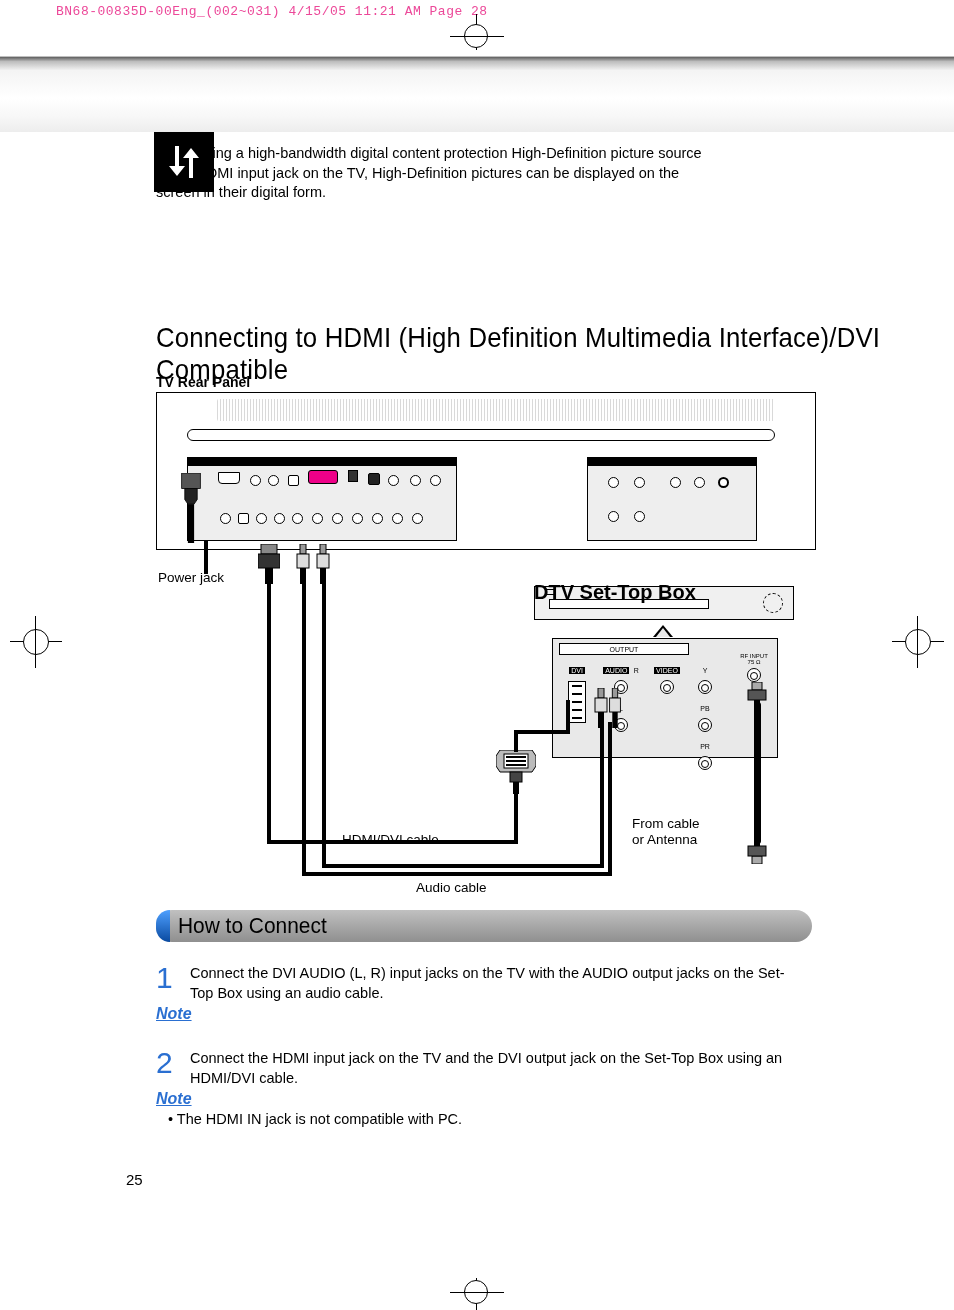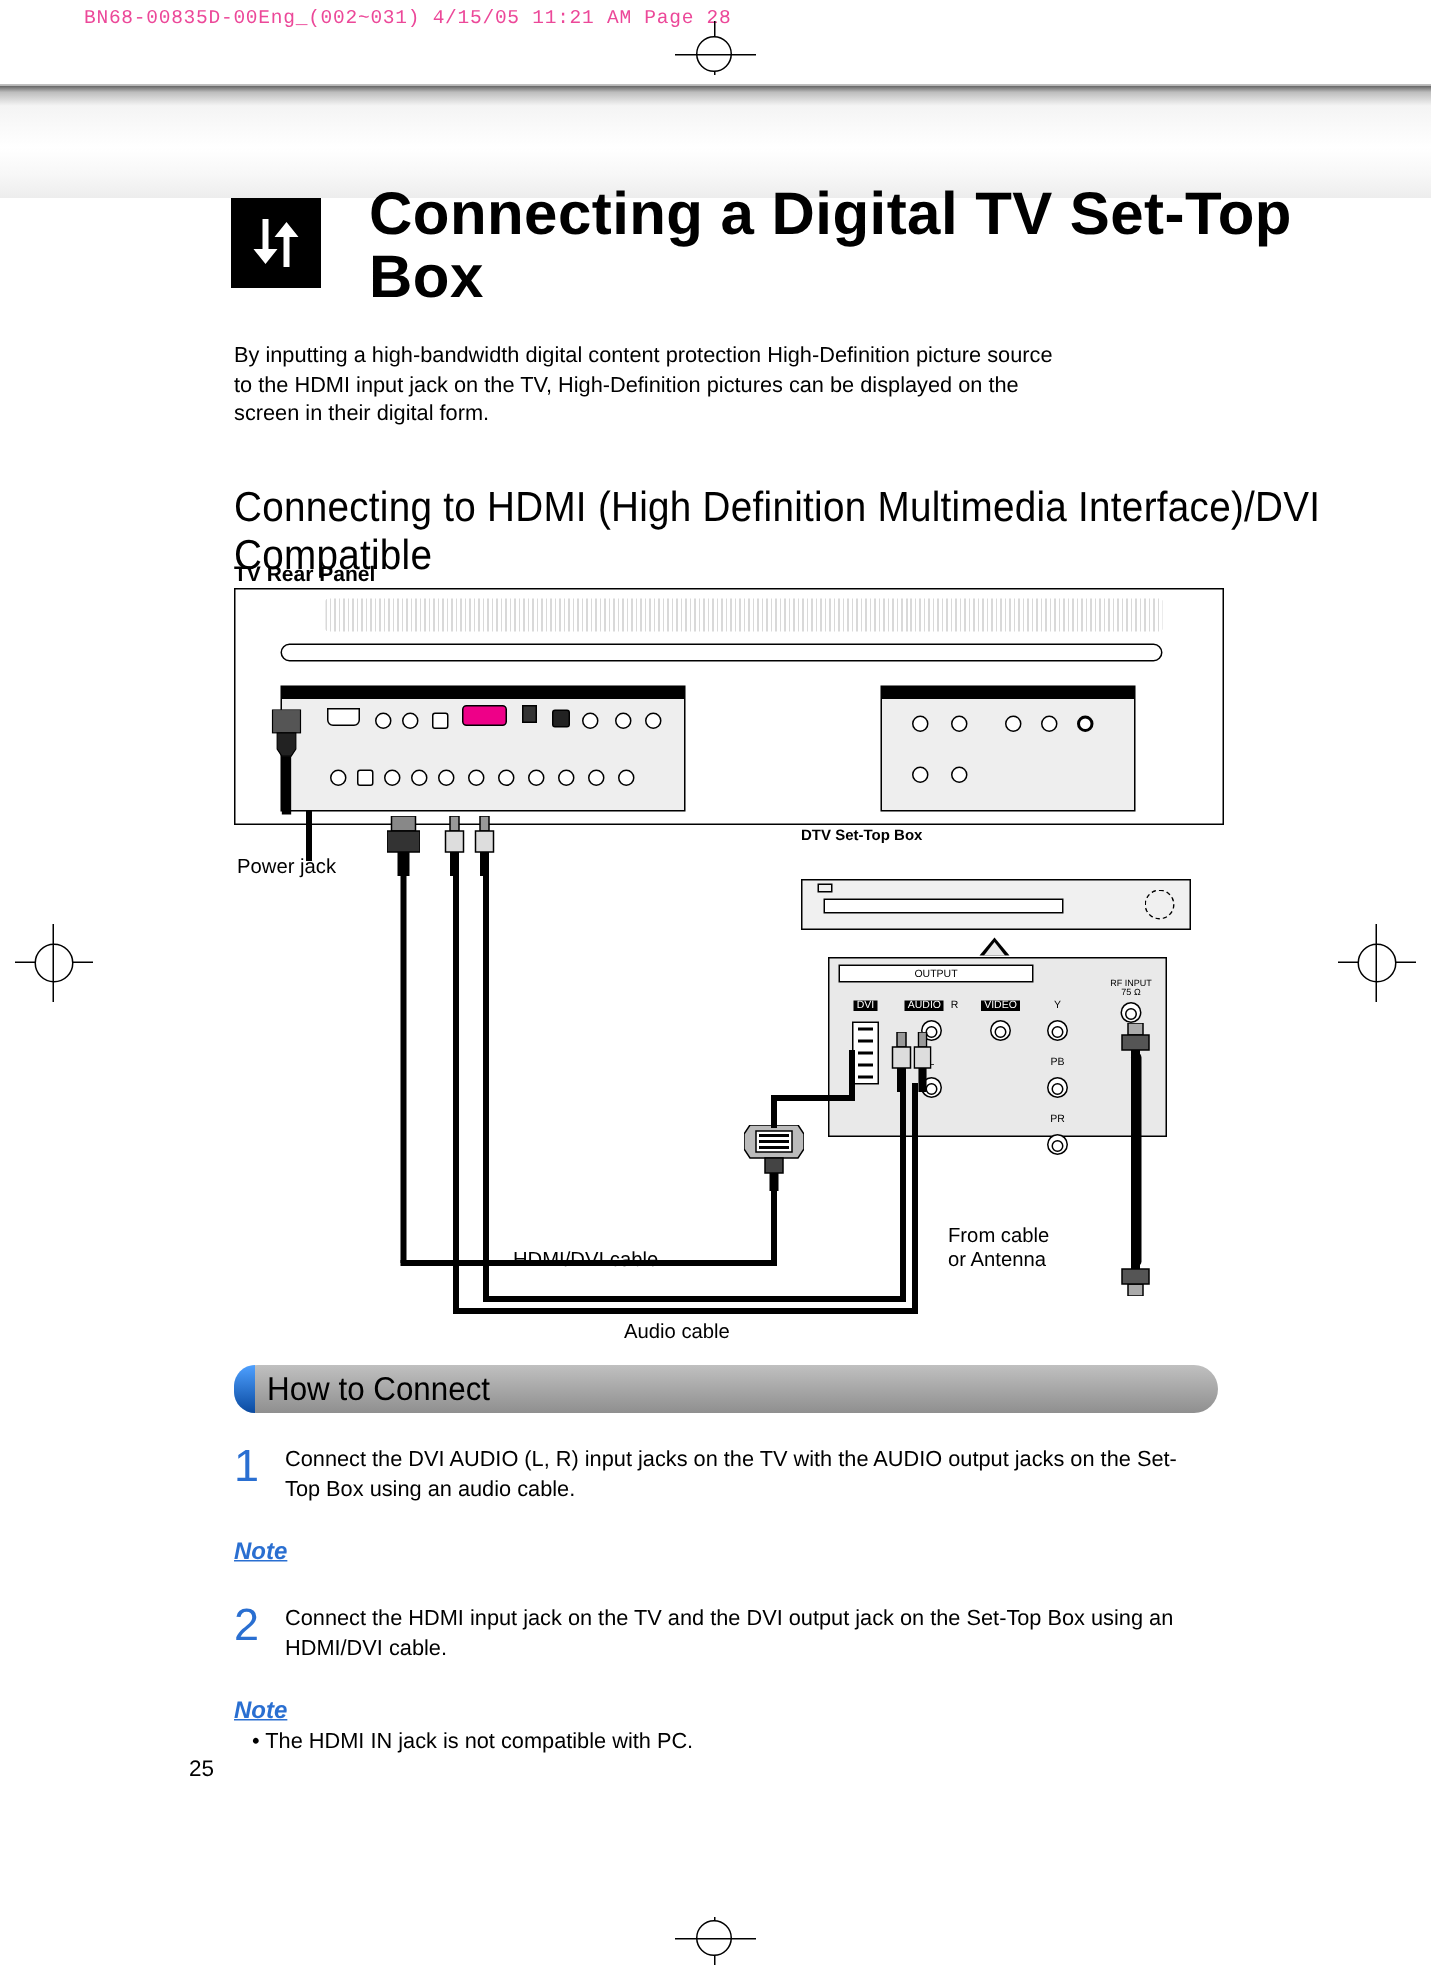--- a/index.html
+++ b/index.html
@@ -53,21 +53,21 @@
   .g-left { left:30px; top:64px; width:270px; height:84px; }
   .g-left .hdmi { position:absolute; left:30px; top:14px; width:22px; height:12px; border:1px solid #000; border-radius:0 0 4px 4px; background:#fff; }
   .g-left .vga { position:absolute; left:120px; top:12px; width:30px; height:14px; background:#e08; border:1px solid #000; border-radius:3px; }
   .g-left .opt { position:absolute; left:160px; top:12px; width:10px; height:12px; border:1px solid #000; background:#333; }
   .g-right { left:430px; top:64px; width:170px; height:84px; }
   .power-plug { position:absolute; left:16px; top:80px; width:36px; height:70px; }
 
   .label { position:absolute; font-size:13.5px; }
   .label.bold { font-weight:700; }
   .lbl-power { left:158px; top:570px; }
-  .lbl-dtv { left:534px; top:552px; font-size:10px; }
+  .lbl-dtv { left:534px; top:581px; font-size:20px; }
 
   
   .dtv-box { position:absolute; left:378px; top:194px; width:260px; height:34px; border:1.5px solid #000; background:#f0f0f0; }
   .dtv-box .slot2 { position:absolute; left:14px; top:12px; width:160px; height:10px; border:1.5px solid #000; background:#fff; }
   .dtv-box .knob { position:absolute; right:10px; top:6px; width:20px; height:20px; border:1.5px dashed #000; border-radius:50%; }
   .dtv-box .btn { position:absolute; left:10px; top:2px; width:10px; height:6px; border:1px solid #000; }
   .dtv-outpanel { position:absolute; left:396px; top:246px; width:226px; height:120px; border:1.5px solid #000; background:#e9e9e9; }
   .dtv-outpanel .arrow { position:absolute; left:100px; top:-14px; width:0; height:0; border-left:10px solid transparent; border-right:10px solid transparent; border-bottom:12px solid #000; }
   .dtv-outpanel .arrow::after { content:""; position:absolute; left:-7px; top:3px; border-left:7px solid transparent; border-right:7px solid transparent; border-bottom:9px solid #e9e9e9; }
   .dtv-outpanel .grplabel { position:absolute; left:6px; top:4px; width:130px; height:12px; border:1px solid #000; background:#fff; font-size:7px; text-align:center; line-height:12px; }
@@ -97,21 +97,21 @@
 
   
   .howto { position:absolute; left:156px; top:910px; width:656px; }
   .howto-bar { position:relative; height:32px; background:linear-gradient(to bottom,#c0c0c0,#8f8f8f); border-radius:16px; }
   .howto-bar .accent { position:absolute; left:0; top:0; width:14px; height:32px; background:linear-gradient(to bottom,#4ea0ff,#0a4aa0); border-radius:16px 0 0 16px; }
   .howto-bar .txt { position:absolute; left:22px; top:3px; font-size:22px; font-family: Arial Narrow, Arial, sans-serif; transform:scaleX(0.95); transform-origin:left; }
 
   .step { display:flex; gap:14px; margin-top:22px; }
   .step .num { font-size:30px; color:#2a6fd1; font-weight:400; font-family: Arial Narrow, Arial, sans-serif; line-height:0.9; min-width:20px; }
   .step .body { font-size:14.5px; line-height:1.35; max-width:600px; }
-  .note-hd { font-size:16px; font-style:italic; font-weight:700; color:#2a6fd1; text-decoration:underline; margin-top:23px; }
+  .note-hd { font-size:16px; font-style:italic; font-weight:700; color:#2a6fd1; text-decoration:underline; margin-top:2px; }
   .note-body { font-size:14.5px; line-height:1.35; padding-left:26px; text-indent:-14px; margin-top:2px; max-width:610px; }
 
   .page-number { position:absolute; left:126px; bottom:122px; font-size:15px; }
 </style>
 </head>
 <body>
 
 <div class="page">
 
   <div class="print-header">BN68-00835D-00Eng_(002~031)  4/15/05  11:21 AM  Page 28</div>
@@ -130,21 +130,20 @@
 
   <div class="hero-band"></div>
 
   <div class="title-block">
     <div class="icon-box">
       <svg width="44" height="44" viewBox="0 0 44 44">
         <path d="M13 6 v20 l-6 0 l8 10 l8 -10 l-6 0 v-20 z" fill="#fff"></path>
         <path d="M31 38 v-20 l6 0 l-8 -10 l-8 10 l6 0 v20 z" fill="#fff"></path>
       </svg>
     </div>
-    <div class="title-main">Connecting a Digital TV Set-Top Box</div>
     <div class="title-desc">By inputting a high-bandwidth digital content protection High-Definition picture source to the HDMI input jack on the TV, High-Definition pictures can be displayed on the screen in their digital form.</div>
   </div>
 
   <div class="section-heading">Connecting to HDMI (High Definition Multimedia Interface)/DVI Compatible</div>
   <div class="panel-label">TV Rear Panel</div>
 
   <div class="diagram">
     <div class="tv-panel">
       <div class="vent"></div>
       <div class="slot"></div>

